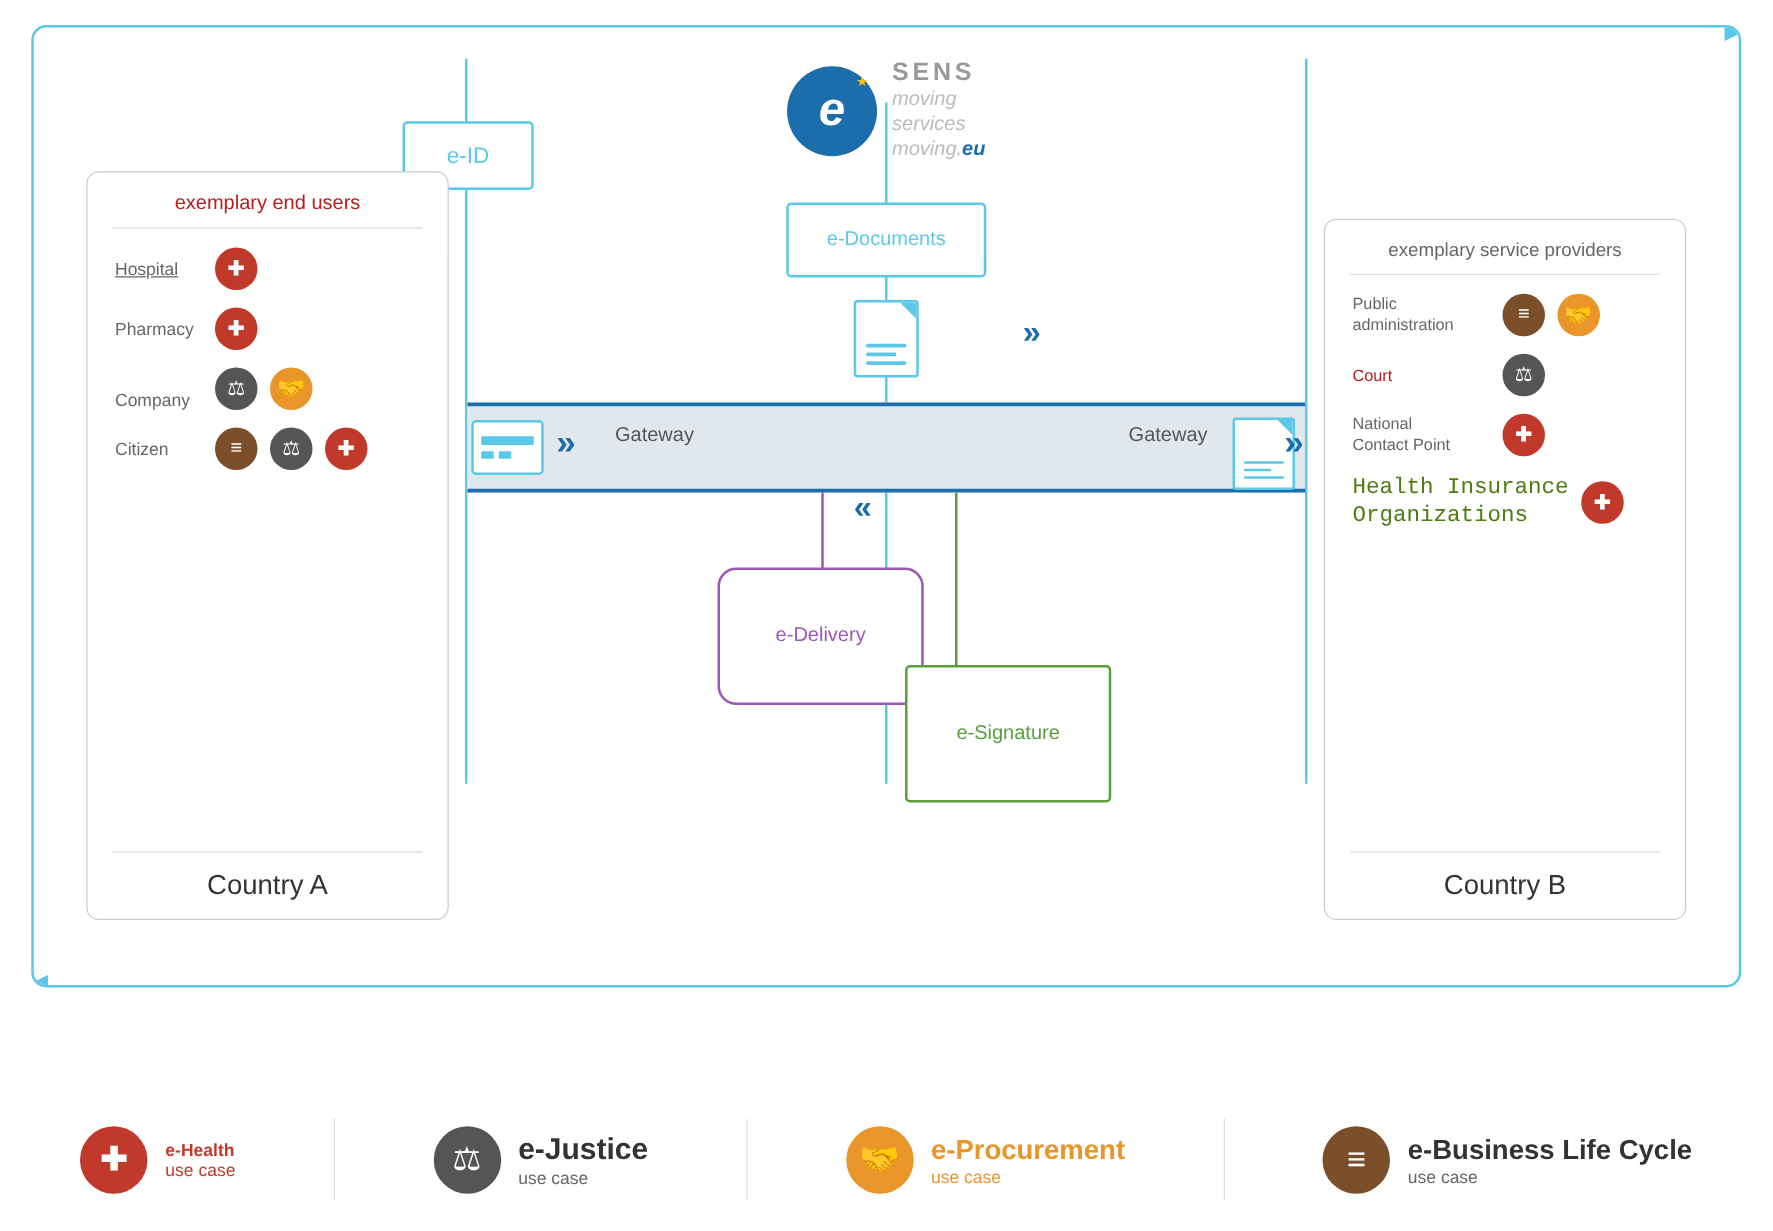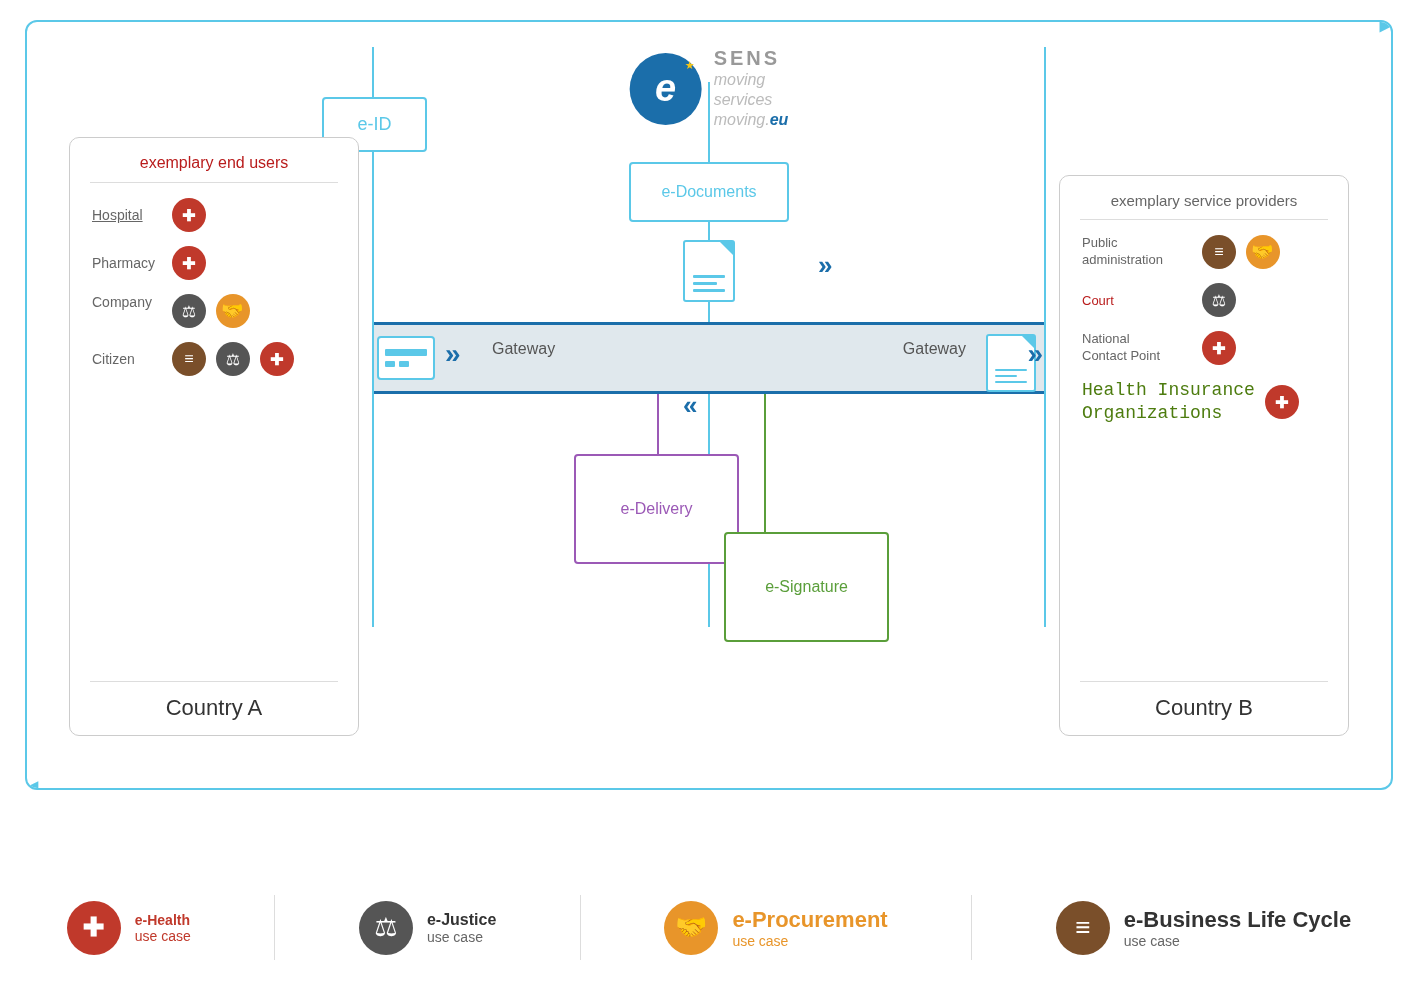--- a/index.html
+++ b/index.html
@@ -88,21 +88,21 @@
   </div>
 
   <div style="position:absolute;top:318px;right:425px;font-size:16px;color:#555;">Gateway</div>
 
   <div style="position:absolute;top:316px;right:348px;font-size:28px;color:#1b6eaa;font-weight:bold;">»</div>
 
   <div style="position:absolute;top:368px;left:50%;transform:translateX(-180%);font-size:26px;color:#1b6eaa;font-weight:bold;">«</div>
 
   <div style="position:absolute;top:372px;left:calc(50% - 52px);width:2px;height:165px;background:#9b59b6;"></div>
 
-  <div style="position:absolute;top:432px;left:calc(50% - 135px);width:165px;height:110px;border:2px solid #9b59b6;border-radius:4px;display:flex;align-items:center;justify-content:center;background:white;text-align:right;">
+  <div style="position:absolute;top:432px;left:calc(50% - 135px);width:165px;height:110px;border:2px solid #9b59b6;border-radius:15px;display:flex;align-items:center;justify-content:center;background:white;text-align:right;">
     <span style="color:#9b59b6;font-size:16px;">e-Delivery</span>
   </div>
 
   <div style="position:absolute;top:372px;left:calc(50% + 55px);width:2px;height:225px;background:#5a9e3a;"></div>
 
   <div style="position:absolute;top:510px;left:calc(50% + 15px);width:165px;height:110px;border:2px solid #5a9e3a;border-radius:4px;display:flex;align-items:center;justify-content:center;background:white;">
     <span style="color:#5a9e3a;font-size:16px;">e-Signature</span>
   </div>
 
   <div style="position:absolute;top:115px;left:42px;width:290px;bottom:52px;border:1.5px solid #ccc;border-radius:10px;background:white;">
@@ -112,21 +112,21 @@
     <div style="display:flex;align-items:center;gap:10px;padding:7px 22px;">
       <span style="font-size:14px;color:#666;min-width:70px;text-decoration:underline;">Hospital</span>
       <div style="width:34px;height:34px;border-radius:50%;background:#c0392b;display:flex;align-items:center;justify-content:center;color:white;font-size:16px;font-weight:bold;">✚</div>
     </div>
 
     <div style="display:flex;align-items:center;gap:10px;padding:7px 22px;">
       <span style="font-size:14px;color:#666;min-width:70px;">Pharmacy</span>
       <div style="width:34px;height:34px;border-radius:50%;background:#c0392b;display:flex;align-items:center;justify-content:center;color:white;font-size:16px;font-weight:bold;">✚</div>
     </div>
 
-    <div style="display:flex;align-items:flex-start;gap:10px;padding:7px 22px;">
+    <div style="display:flex;align-items:flex-end;gap:10px;padding:7px 22px;">
       <span style="font-size:14px;color:#666;min-width:70px;">Company</span>
       <div style="width:34px;height:34px;border-radius:50%;background:#555;display:flex;align-items:center;justify-content:center;color:white;font-size:16px;">⚖</div>
       <div style="width:34px;height:34px;border-radius:50%;background:#e8952a;display:flex;align-items:center;justify-content:center;color:white;font-size:18px;">🤝</div>
     </div>
 
     <div style="display:flex;align-items:center;gap:10px;padding:7px 22px;">
       <span style="font-size:14px;color:#666;min-width:70px;">Citizen</span>
       <div style="width:34px;height:34px;border-radius:50%;background:#7a4f2a;display:flex;align-items:center;justify-content:center;color:white;font-size:16px;">≡</div>
       <div style="width:34px;height:34px;border-radius:50%;background:#555;display:flex;align-items:center;justify-content:center;color:white;font-size:16px;">⚖</div>
       <div style="width:34px;height:34px;border-radius:50%;background:#c0392b;display:flex;align-items:center;justify-content:center;color:white;font-size:16px;font-weight:bold;">✚</div>
@@ -175,21 +175,21 @@
       <div style="font-size:14px;font-weight:bold;color:#c0392b;">e-Health</div>
       <div style="font-size:14px;color:#c0392b;">use case</div>
     </div>
   </div>
 
   <div style="width:1px;height:65px;background:#ddd;"></div>
 
   <div style="display:flex;align-items:center;gap:14px;">
     <div style="width:54px;height:54px;border-radius:50%;background:#555;display:flex;align-items:center;justify-content:center;color:white;font-size:26px;">⚖</div>
     <div>
-      <div style="font-size:16px;font-weight:bold;color:#333;">e-Justice</div>
+      <div style="font-size:24px;font-weight:bold;color:#333;">e-Justice</div>
       <div style="font-size:14px;color:#666;">use case</div>
     </div>
   </div>
 
   <div style="width:1px;height:65px;background:#ddd;"></div>
 
   <div style="display:flex;align-items:center;gap:14px;">
     <div style="width:54px;height:54px;border-radius:50%;background:#e8952a;display:flex;align-items:center;justify-content:center;color:white;font-size:26px;">🤝</div>
     <div>
       <div style="font-size:22px;font-weight:bold;color:#e8952a;">e-Procurement</div>

